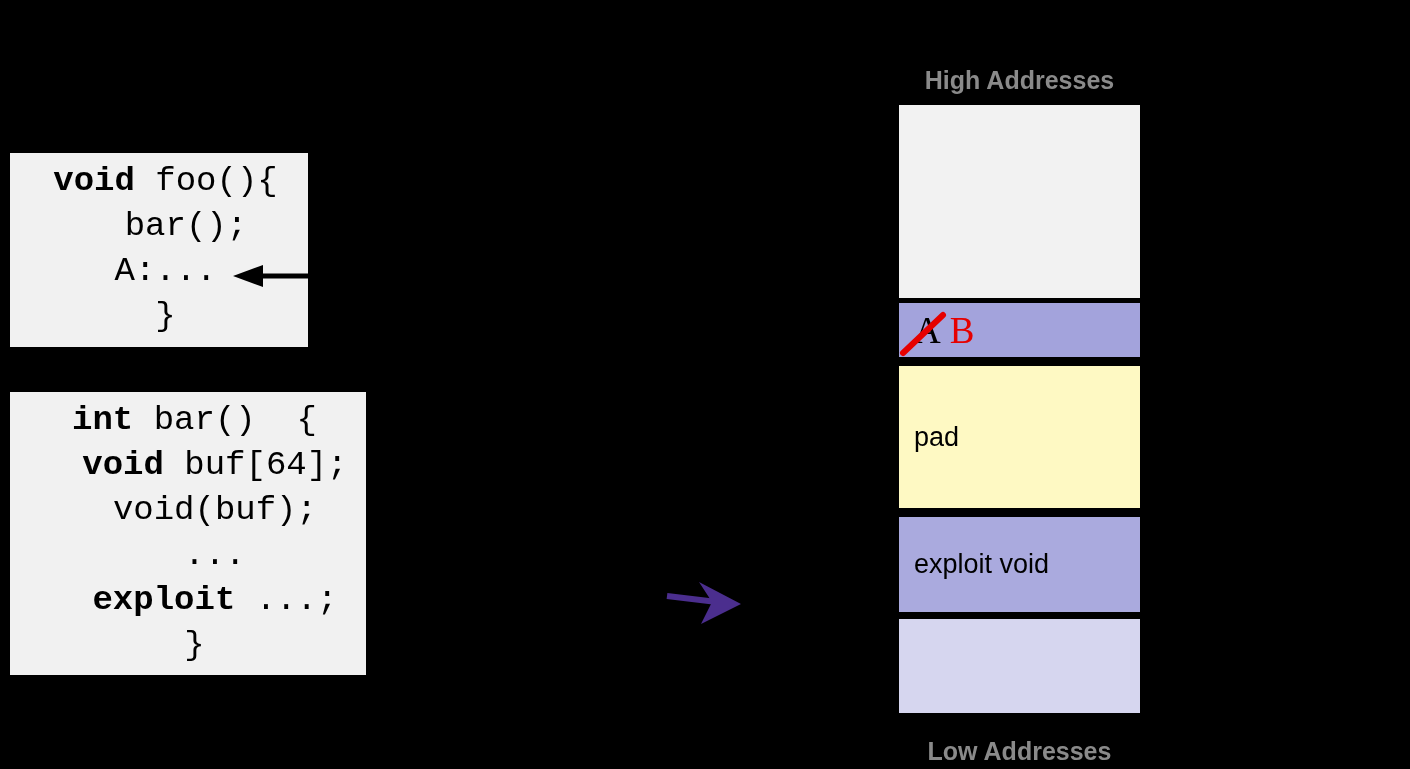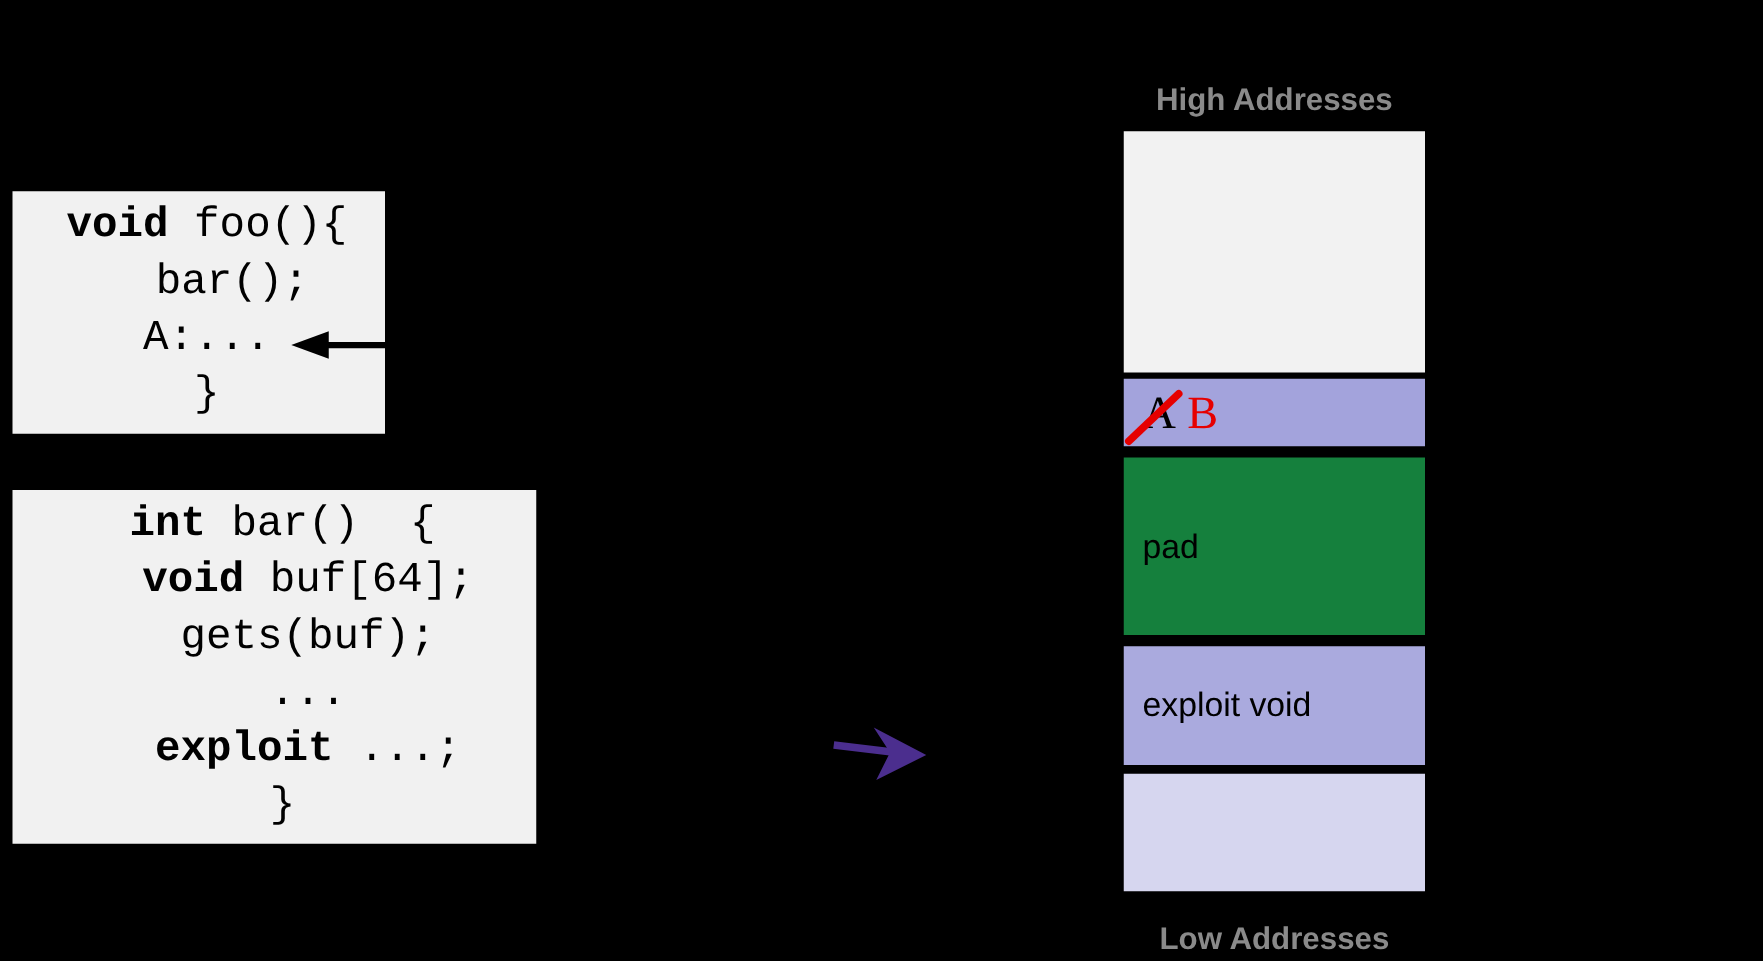--- a/index.html
+++ b/index.html
@@ -19,21 +19,21 @@
     font-family: "Liberation Mono", monospace;
     font-size: 34px;
     line-height: 45px;
     padding: 6px 0 0 13px;
     box-sizing: border-box;
     text-align: center;
   }
   .code-line { white-space: pre; }
   .kw { font-weight: bold; }
   #foo-box { left: 10px;  top: 153px; width: 298px; height: 194px; }
-  #bar-box { left: 10px;  top: 392px; width: 419px; height: 283px; }
+  #bar-box { left: 10px;  top: 392px; width: 356px; height: 283px; }
 
   
   .stack-label {
     position: absolute;
     left: 899px;
     width: 241px;
     text-align: center;
     color: #8a8a8a;
     font-family: "Liberation Sans", sans-serif;
     font-size: 25px;
@@ -50,21 +50,21 @@
     display: flex;
     align-items: center;
     padding-left: 15px;
     font-family: "Liberation Sans", sans-serif;
     font-size: 27px;
     color: #000;
   }
   .caller-frame   { top: 105px; height: 193px; background: #f2f2f2; }
   .return-address { top: 303px; height: 54px;  background: #a3a3dc;
                     font-family: "Liberation Serif", serif; font-size: 37px; }
-  .pad-box        { top: 366px; height: 142px; background: #15803d; }
+  .pad-box        { top: 366px; height: 142px; background: #fef9c3; }
   .exploit-box    { top: 517px; height: 95px;  background: #aaaade; }
   .buffer-bottom  { top: 619px; height: 94px;  background: #d6d6ef; }
 
   .letter-a { color: #000; }
   .letter-b { color: #e60000; margin-left: 9px; }
 
   
   .overlay {
     position: absolute;
     left: 0; top: 0;
@@ -80,21 +80,21 @@
   <div class="code-box" id="foo-box">
     <div class="code-line"><span class="kw">void</span><span> foo(){</span></div>
     <div class="code-line"><span>  bar();</span></div>
     <div class="code-line"><span>A:...</span></div>
     <div class="code-line"><span>}</span></div>
   </div>
 
   <div class="code-box" id="bar-box">
     <div class="code-line"><span class="kw">int</span><span> bar()  {</span></div>
     <div class="code-line"><span>  </span><span class="kw">void</span><span> buf[64];</span></div>
-    <div class="code-line"><span>  gets(buf);</span></div>
+    <div class="code-line"><span>  void(buf);</span></div>
     <div class="code-line"><span>  ...</span></div>
     <div class="code-line"><span>  </span><span class="kw">exploit</span><span> ...;</span></div>
     <div class="code-line"><span>}</span></div>
   </div>
 
   <div class="stack-label high-label">High Addresses</div>
 
   <div class="sbox caller-frame"></div>
 
   <div class="sbox return-address">

